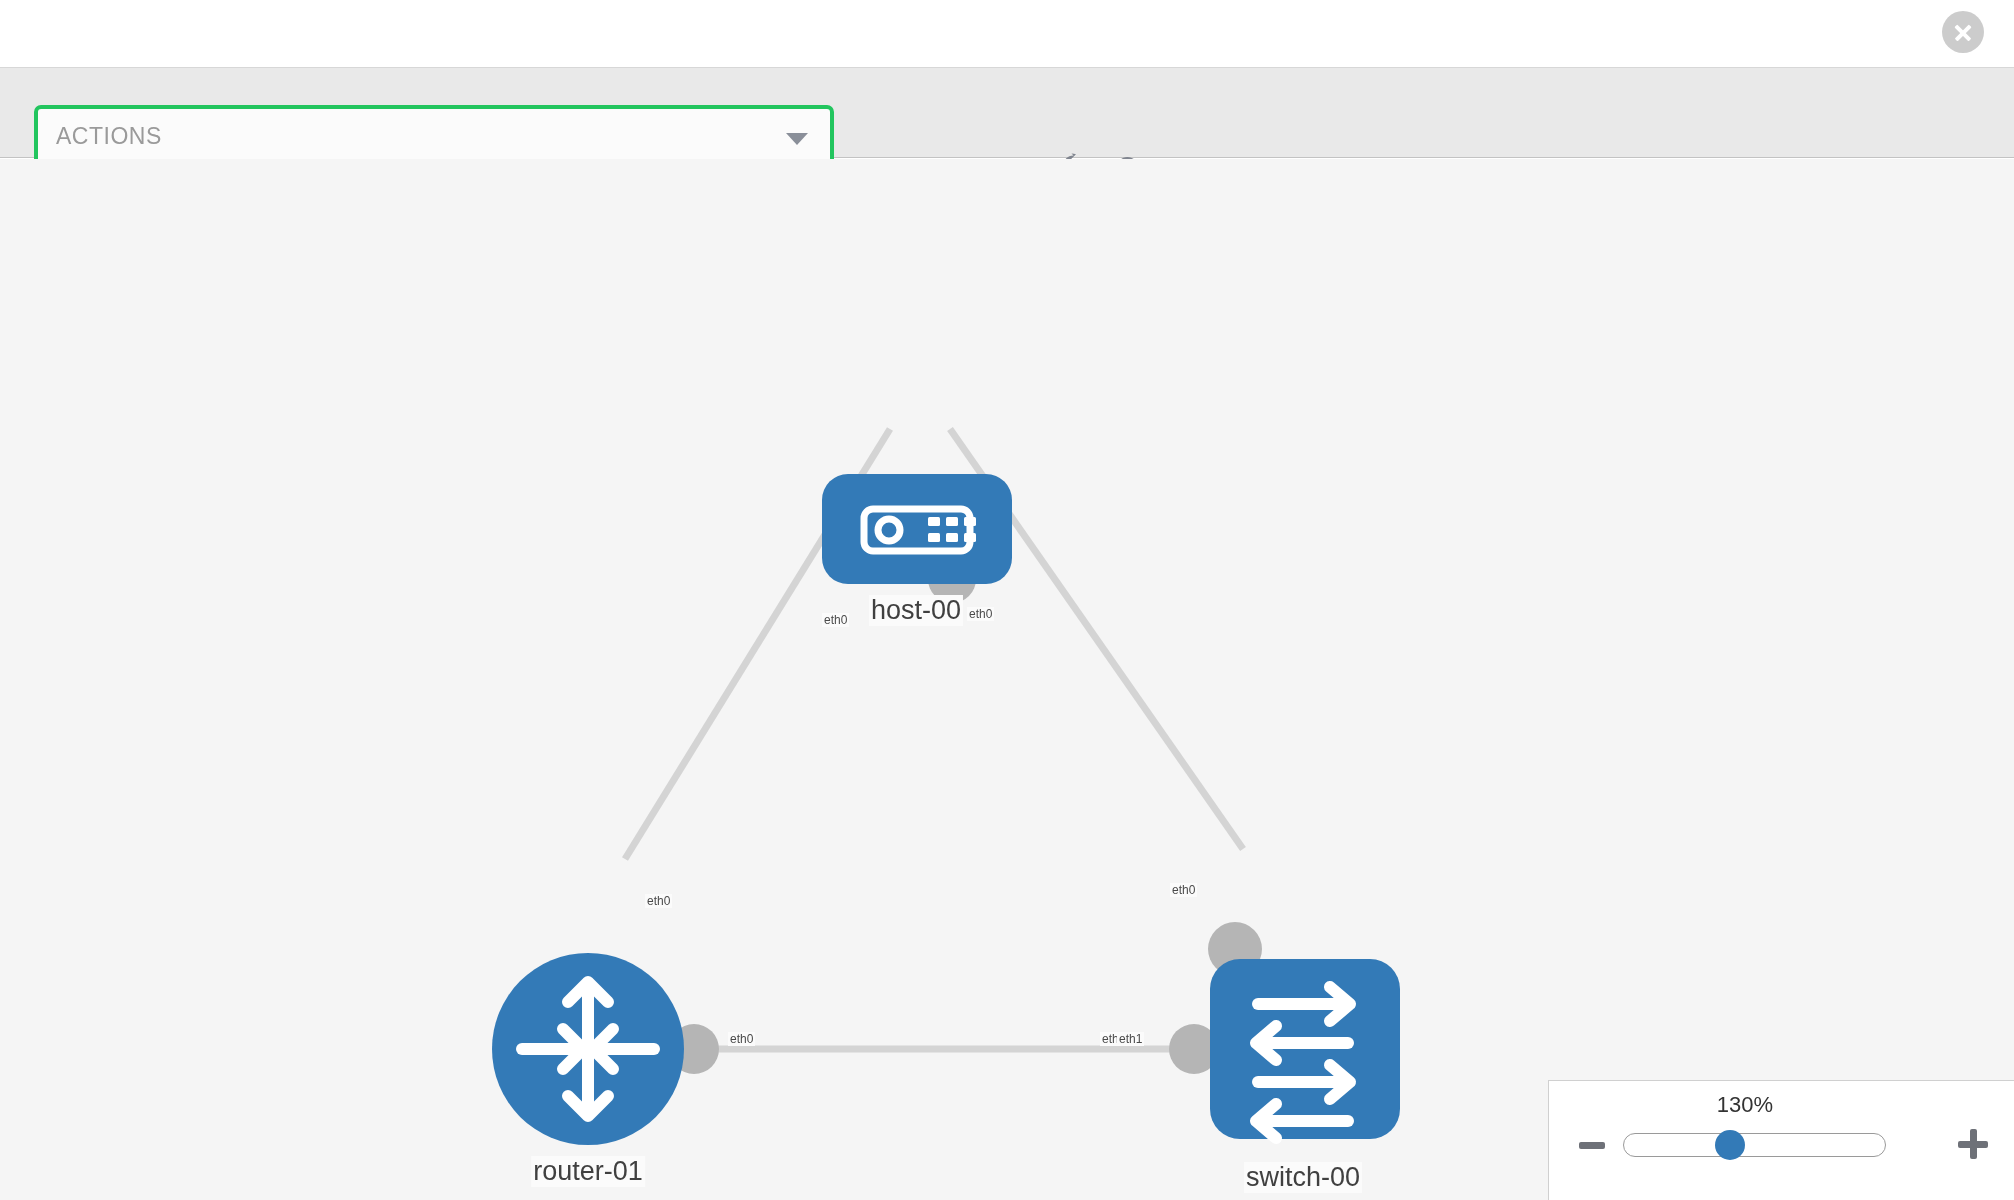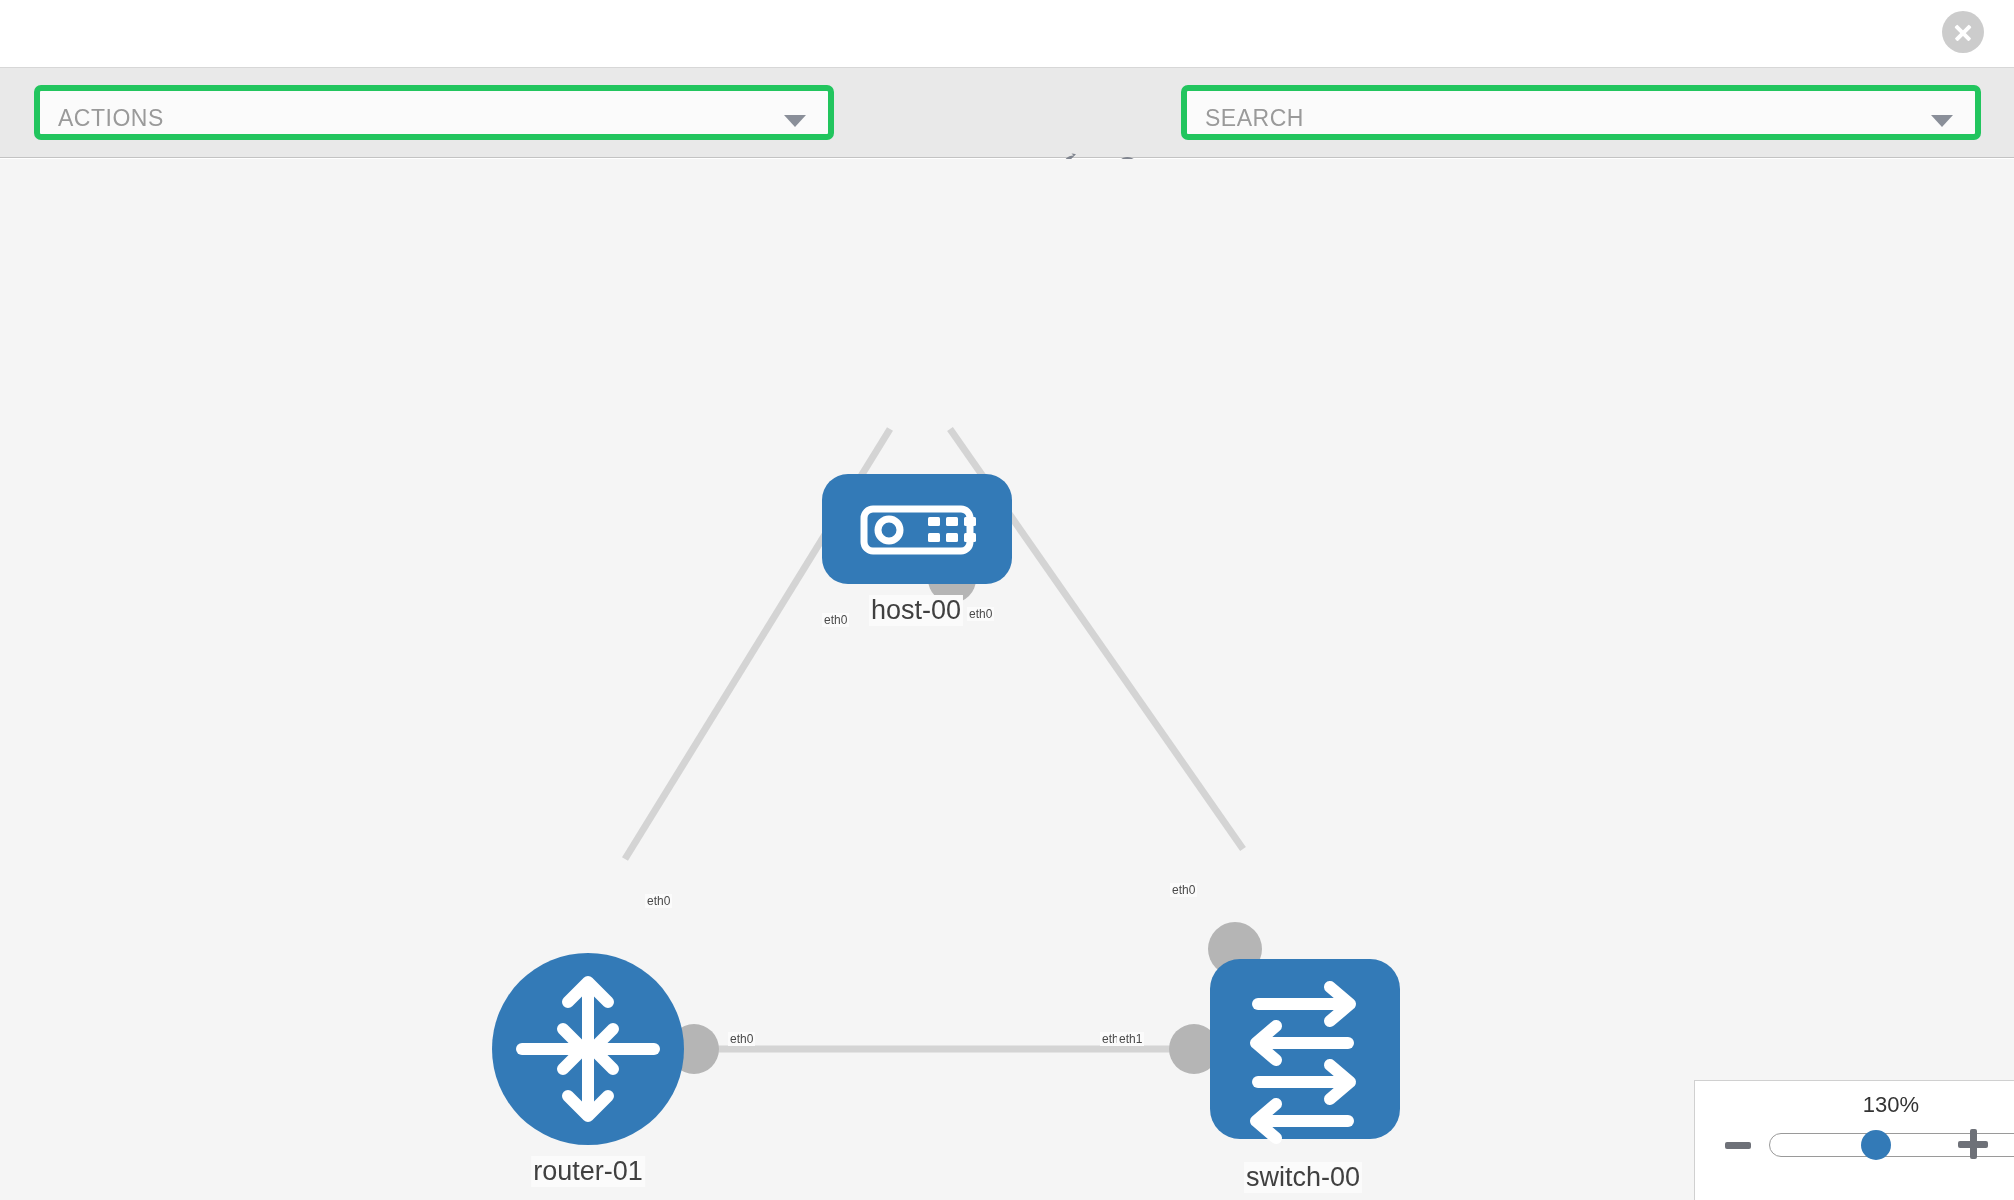--- a/index.html
+++ b/index.html
@@ -38,23 +38,24 @@
   
   .toolbar {
     position: absolute; top: 68px; left: 0;
     width: 2014px; height: 90px;
     background: #e9e9e9;
     border-bottom: 1px solid #c3c3c3;
   }
   .field {
     position: absolute;
     background: #fbfbfb;
-    border: 6px solid #22c55e;
+    border: 4px solid #22c55e;
     border-radius: 7px;
-    height: 55px;
+    height: 68px;
+    margin-top: 20px;
   }
   .field-text {
     position: absolute; left: 18px; top: 14px;
     font-size: 23px; color: #9a9a9a; letter-spacing: 0.5px;
   }
   .caret {
     position: absolute; right: 22px; top: 24px;
     width: 0; height: 0;
     border-left: 11px solid transparent;
     border-right: 11px solid transparent;
@@ -93,21 +94,21 @@
     position: absolute;
     font-size: 12px; color: #4a4a4a;
     background: #fbfbfb;
     white-space: nowrap;
     padding: 0 2px;
   }
 
   
   .zoom-panel {
     position: absolute; right: 0; bottom: 0;
-    width: 320px; height: 120px;
+    width: 466px; height: 120px;
     background: #ffffff;
     border-top: 1px solid #d0d0d0;
     border-left: 1px solid #d0d0d0;
   }
   .zoom-value {
     position: absolute; top: 11px; left: 0; width: 392px;
     text-align: center; font-size: 22px; color: #333333;
   }
   .zoom-minus {
     position: absolute; left: 30px; top: 61px;
@@ -156,24 +157,20 @@
         <path d="M32.5 5.5c-5.8 0-10.5 4.7-10.5 10.5 0 1.3 0.25 2.6 0.7 3.7L7.6 34.8c-1.6 1.6-1.6 4.2 0 5.8 1.6 1.6 4.2 1.6 5.8 0L28.5 25.5c1.2 0.5 2.6 0.8 4 0.8 5.8 0 10.5-4.7 10.5-10.5 0-1.6-0.35-3.1-1-4.5l-6.3 6.3-5.6-1.4-1.4-5.6 6.3-6.3c-1.4-0.5-2.9-0.8-4.5-0.8z" fill="#80858f"></path>
       </svg>
     </div>
 
     <div class="tool-icon" id="key-icon">
       <svg viewBox="0 0 46 46" xmlns="http://www.w3.org/2000/svg">
         <path d="M17.5 7c-5.8 0-10.5 4.7-10.5 10.5S11.7 28 17.5 28c1.9 0 3.7-0.5 5.2-1.4l3.4 3.4 2.6-2.6 3 3 2.8-2.8-3-3 2.6-2.6-6.9-6.9C26.9 10.6 22.7 7 17.5 7zm-1.8 5.4a4.6 4.6 0 1 1 0 9.2 4.6 4.6 0 0 1 0-9.2z" fill="#80858f"></path>
       </svg>
     </div>
 
-    <div class="field" id="search-field">
-      <span class="field-text">SEARCH</span>
-      <span class="caret"></span>
-    </div>
 
   </div>
 
   <div class="canvas">
 
     <svg class="graph-svg" viewBox="0 0 2014 1041" xmlns="http://www.w3.org/2000/svg">
 
       <g>
         <line x1="890" y1="270" x2="625" y2="700" stroke="#d4d4d4" stroke-width="7"></line>
         <line x1="950" y1="270" x2="1243" y2="690" stroke="#d4d4d4" stroke-width="7"></line>

